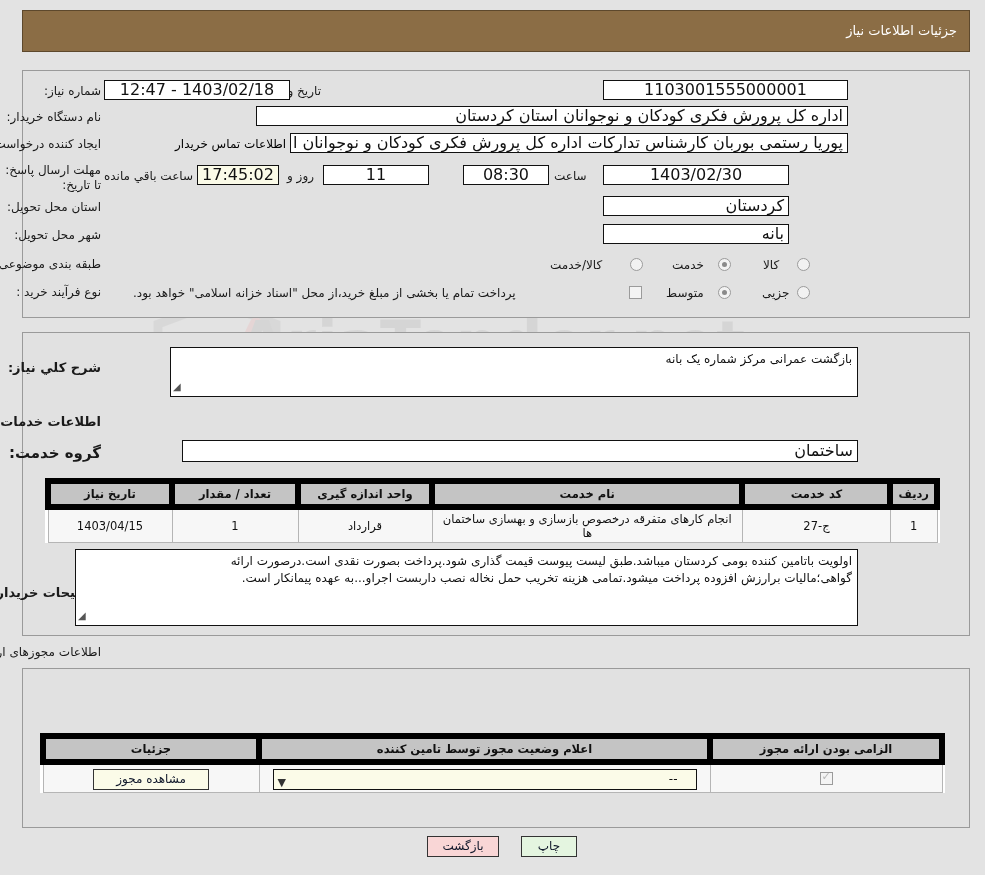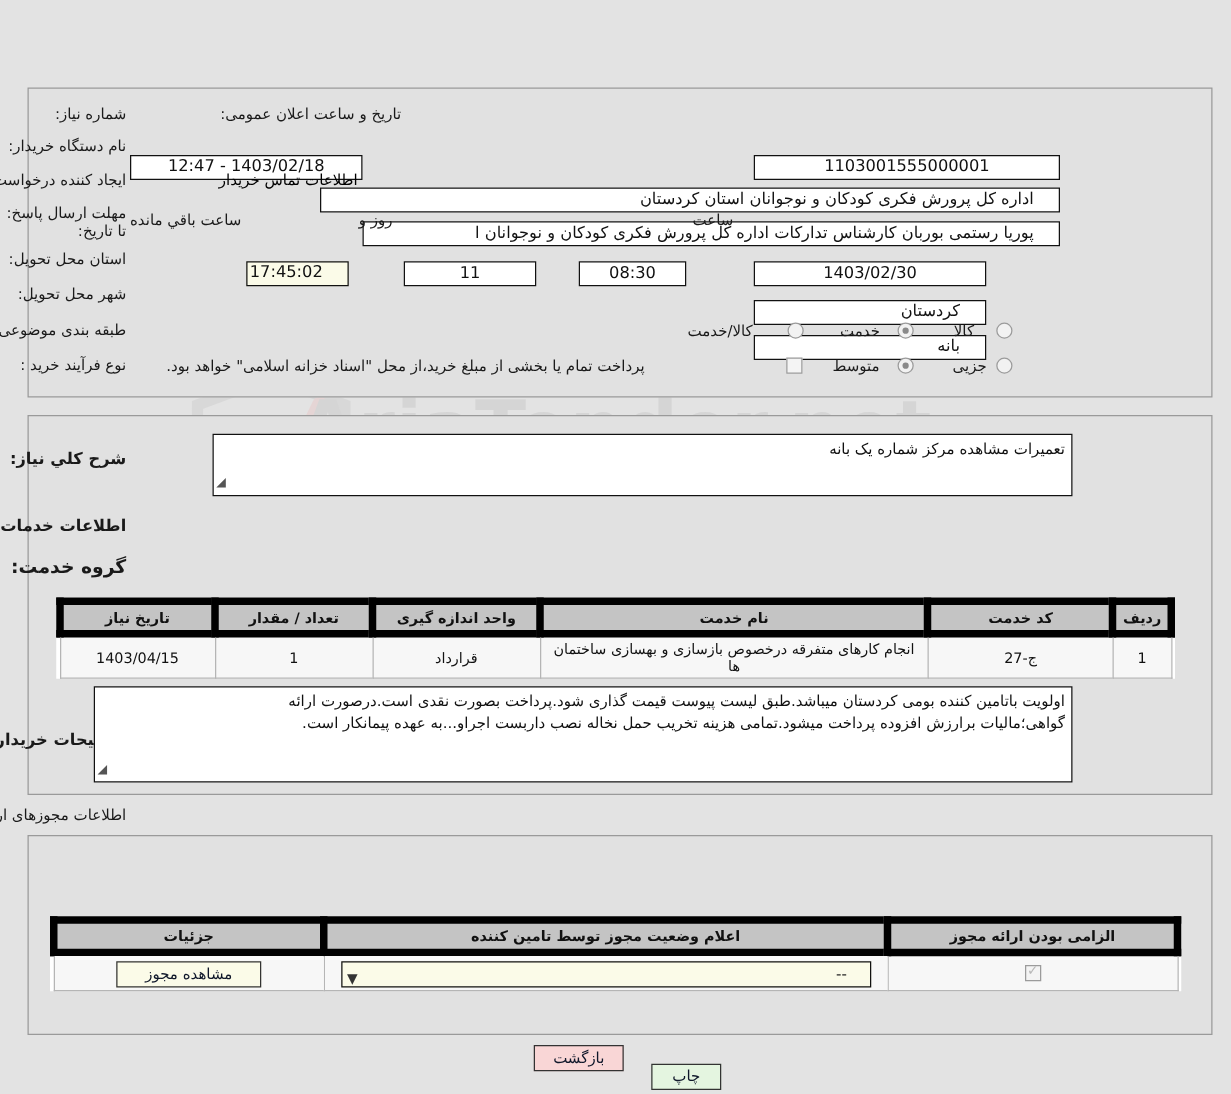--- a/index.html
+++ b/index.html
@@ -52,22 +52,22 @@
   #panel-permit { left: 22px; top: 668px; width: 948px; height: 160px; }
 
   
   .lbl {
     position: absolute; text-align: right; color: #1a1a1a;
     font-size: 12px; white-space: nowrap;
   }
   .lbl-bold { font-weight: bold; }
   .fld {
     position: absolute; background: #ffffff; border: 1px solid #111;
-    height: 20px; line-height: 18px; padding: 0 20px; font-size: 13px;
-    color: #111; overflow: hidden; white-space: nowrap; margin-top: 44px;
+    height: 20px; line-height: 18px; padding: 0 4px; font-size: 16px;
+    color: #111; overflow: hidden; white-space: nowrap;
   }
   .fld.center { text-align: center; }
   .fld.rtlend { text-align: right; }
   .fld.yellow { background: #fbfbe8; }
   .link-blue {
     position: absolute; color: #000000; font-size: 12px; white-space: nowrap;
     text-decoration: none; cursor: pointer;
   }
   .plain {
     position: absolute; font-size: 12px; color: #1a1a1a; white-space: nowrap;
@@ -150,20 +150,23 @@
 
   <div class="watermark">
     <svg class="wm-shield" viewBox="0 0 130 150">
       <path d="M65 4 L124 26 L124 74 C124 112 97 136 65 146 C33 136 6 112 6 74 L6 26 Z" fill="none" stroke="#cfcfcf" stroke-width="9"></path>
       <path d="M36 58 L62 116 L74 88" fill="none" stroke="#e8c9c9" stroke-width="13" stroke-linejoin="round"></path>
       <path d="M74 88 L104 26" fill="none" stroke="#e8c9c9" stroke-width="13" stroke-linecap="round"></path>
     </svg>
     <div class="wm-text">AriaTender.net</div>
   </div>
 
+  <div class="header-bar">
+    <div class="header-title">جزئیات اطلاعات نیاز</div>
+  </div>
 
   <div class="panel" id="panel-top"></div>
 
   <div class="lbl" style="right:884px; top:84px; z-index:5;">شماره نیاز:</div>
   <div class="fld center" style="left:603px; top:80px; width:245px; z-index:5;">1103001555000001</div>
 
   <div class="lbl" style="right:664px; top:84px; z-index:5;">تاریخ و ساعت اعلان عمومی:</div>
   <div class="fld center" style="left:104px; top:80px; width:186px; z-index:5;">1403/02/18 - 12:47</div>
 
   <div class="lbl" style="right:884px; top:110px; z-index:5;">نام دستگاه خریدار:</div>
@@ -202,21 +205,21 @@
   <div class="radio on" style="left:718px; top:286px; z-index:5;"></div>
   <div class="plain" style="left:666px; top:286px; z-index:5;">متوسط</div>
 
   <div class="chk" style="left:629px; top:286px; z-index:5;"></div>
   <div class="plain" style="left:133px; top:286px; z-index:5;">پرداخت تمام یا بخشی از مبلغ خرید،از محل "اسناد خزانه اسلامی" خواهد بود.</div>
 
   <div class="panel" id="panel-mid"></div>
 
   <div class="lbl lbl-bold" style="right:884px; top:360px; font-size:13px; z-index:5;">شرح کلي نیاز:</div>
   <div class="ta" style="left:170px; top:347px; width:688px; height:50px; z-index:5;">
-    <span>تعمیرات مشاهده مرکز شماره یک بانه</span>
+    <span>بازگشت عمرانی مرکز شماره یک بانه</span>
     <span class="grip">◢</span>
   </div>
 
   <div class="section-title bold" style="right:884px; top:414px; font-size:13px; z-index:5;">اطلاعات خدمات مورد نیاز</div>
 
   <div class="lbl lbl-bold" style="right:884px; top:444px; font-size:15px; z-index:5;margin-left:48px;">گروه خدمت:</div>
   <div class="fld rtlend" style="left:182px; top:440px; width:676px; height:22px; line-height:20px; z-index:5;">ساختمان</div>
 
   <table class="grid" id="services-table" style="left:45px; top:478px; width:895px; z-index:5;">
     <thead>
@@ -271,16 +274,16 @@
             <span>--</span>
           </span>
         </td>
         <td style="position:relative;">
           <span class="btn btn-cream" style="left:50%; margin-left:-58px; top:4px; width:116px;">مشاهده مجوز</span>
         </td>
       </tr>
     </tbody>
   </table>
 
-  <div class="btn btn-green" style="left:521px; top:836px; width:56px; z-index:5;margin-top:15px;">چاپ</div>
+  <div class="btn btn-green" style="left:521px; top:836px; width:56px; z-index:5;">چاپ</div>
   <div class="btn btn-pink" style="left:427px; top:836px; width:72px; z-index:5;">بازگشت</div>
 
 </div>
 
 </body></html>

